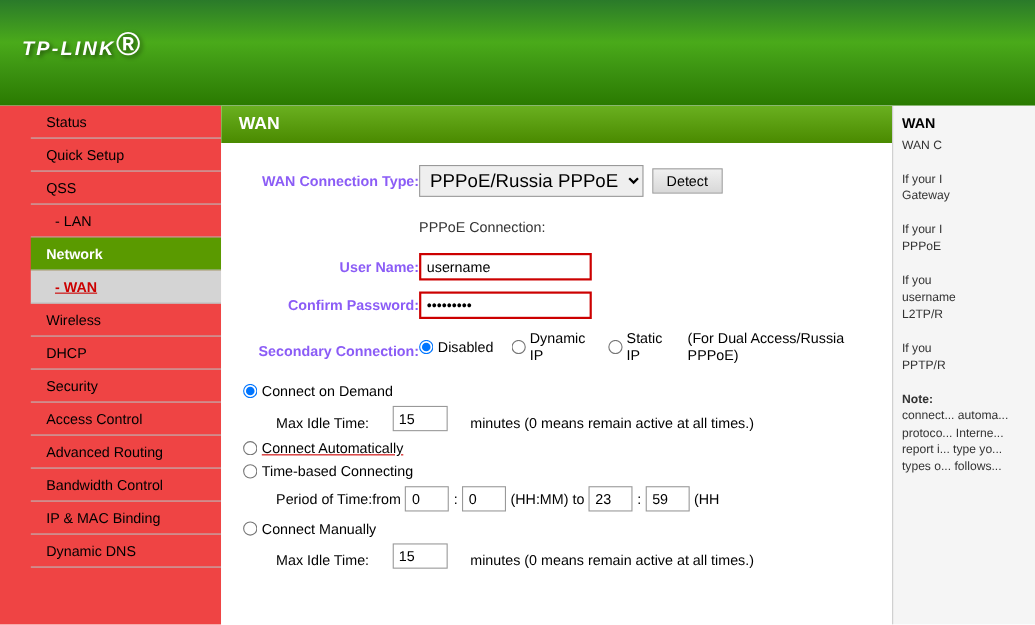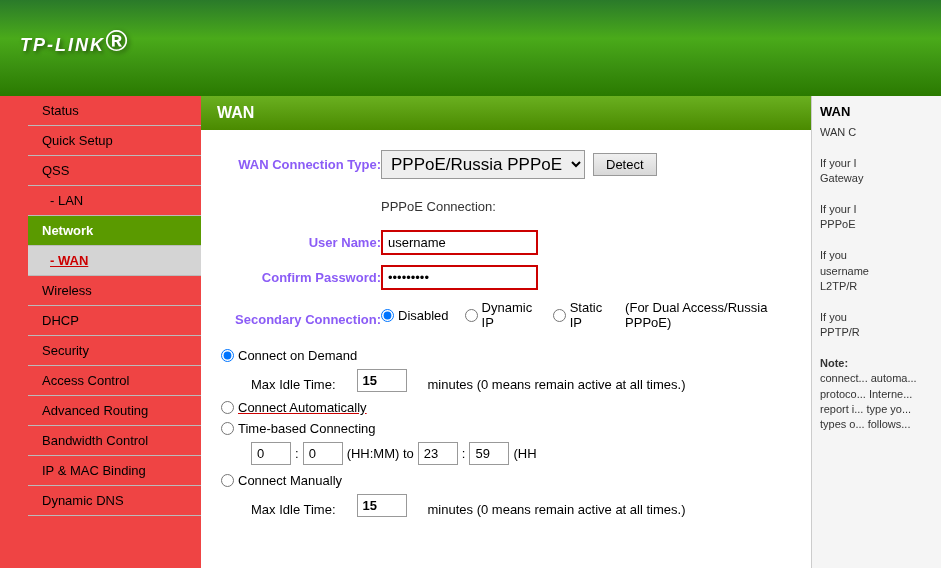--- a/index.html
+++ b/index.html
@@ -155,21 +155,20 @@
     }
     .idle-row {
       display: flex;
       align-items: flex-end;
       gap: 21px;
       margin-left: 30px;
       margin-bottom: 8px;
     }
     .idle-row input[type="text"] {
       width: 50px;
-      font-weight: bold;
     }
 
     .time-row {
       display: flex;
       align-items: center;
       gap: 4px;
       margin-left: 30px;
       margin-bottom: 8px;
     }
     .time-row input[type="text"] {
@@ -308,20 +307,21 @@
             <div class="mode-row">
               <input type="radio" name="wanmode" style="">
               <label><span class="underline-red">Connect Automatically</span></label>
             </div>
 
             <div class="mode-row">
               <input type="radio" name="wanmode" style="">
               <label>Time-based Connecting</label>
             </div>
             <div class="time-row">
+              <span>Period of Time:from</span>
               <input type="text" value="0" style="">
               <span>:</span>
               <input type="text" value="0" style="">
               <span>(HH:MM) to</span>
               <input type="text" value="23" style="">
               <span>:</span>
               <input type="text" value="59" style="">
               <span>(HH</span>
             </div>
 

